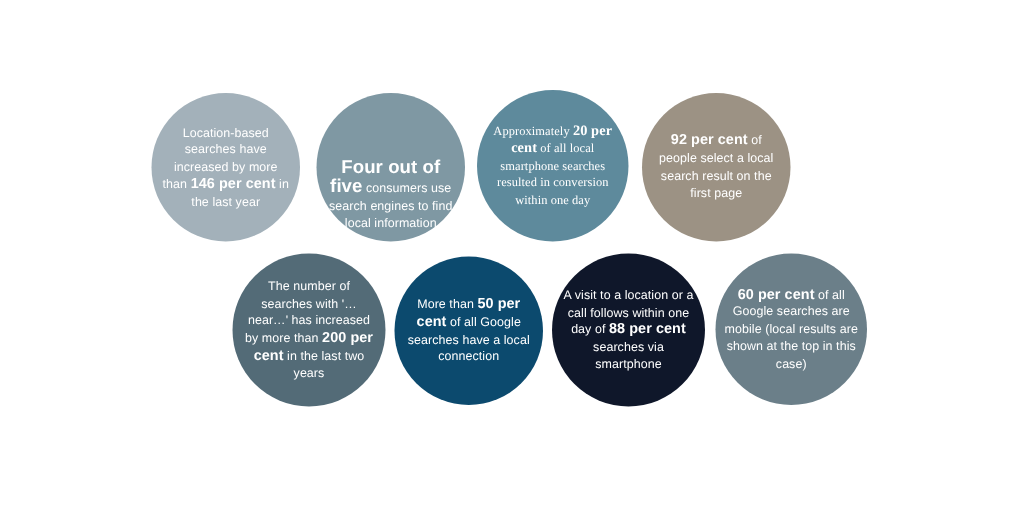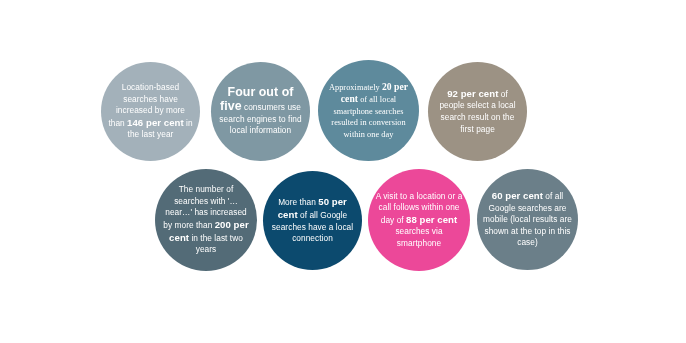--- a/index.html
+++ b/index.html
@@ -60,41 +60,41 @@
 </style>
 </head>
 <body>
 
 <div id="infographic" style="background: rgb(255, 255, 255);">
 
   <div class="circle" id="c1" style="background: rgb(163, 177, 186);">
     <span class="txt"><span>Location-based searches have increased by more than </span><b>146 per cent</b><span> in the last year</span></span>
   </div>
 
-  <div class="circle big-lead" id="c2" style="background: rgb(127, 152, 163);">
+  <div class="circle big-lead" id="c2" style="background: rgb(127, 152, 163); align-items: flex-end;">
     <span class="txt"><b>Four out of five</b><span> consumers use search engines to find local information</span></span>
   </div>
 
   <div class="circle" id="c3" style="background: rgb(94, 138, 156); font-family: Liberation Serif, serif;">
     <span class="txt"><span>Approximately </span><b>20 per cent</b><span> of all local smartphone searches resulted in conversion within one day</span></span>
   </div>
 
   <div class="circle" id="c4" style="background: rgb(156, 146, 132);">
     <span class="txt"><b>92 per cent</b><span> of people select a local search result on the first page</span></span>
   </div>
 
   <div class="circle" id="c5" style="background: rgb(83, 107, 119);">
     <span class="txt"><span>The number of searches with '…near…' has increased by more than </span><b>200 per cent</b><span> in the last two years</span></span>
   </div>
 
   <div class="circle" id="c6" style="background: #0c4a6e;">
     <span class="txt"><span>More than </span><b>50 per cent</b><span> of all Google searches have a local connection</span></span>
   </div>
 
-  <div class="circle" id="c7" style="background: #ec4899;">
+  <div class="circle" id="c7" style="background: #0f172a;">
     <span class="txt"><span>A visit to a location or a call follows within one day of </span><b>88 per cent</b><span> searches via smartphone</span></span>
   </div>
 
   <div class="circle" id="c8" style="background: rgb(107, 127, 137);">
     <span class="txt"><b>60 per cent</b><span> of all Google searches are mobile (local results are shown at the top in this case)</span></span>
   </div>
 
 </div>
 
 </body></html>

